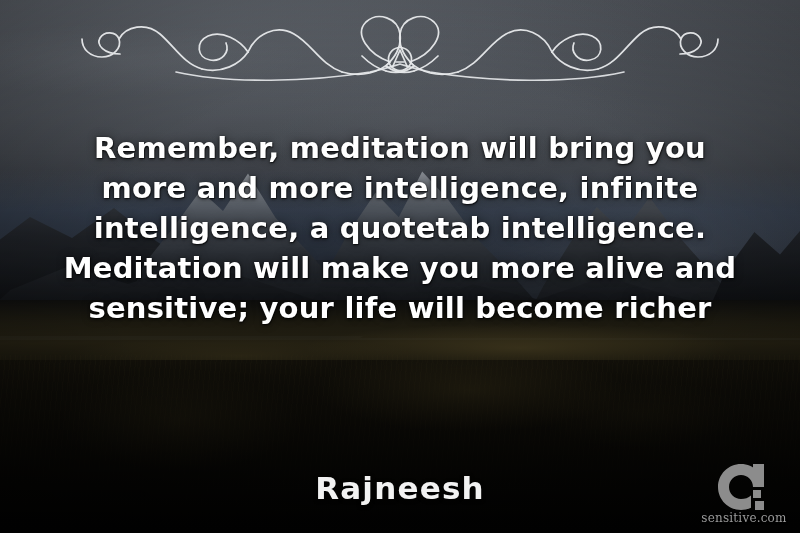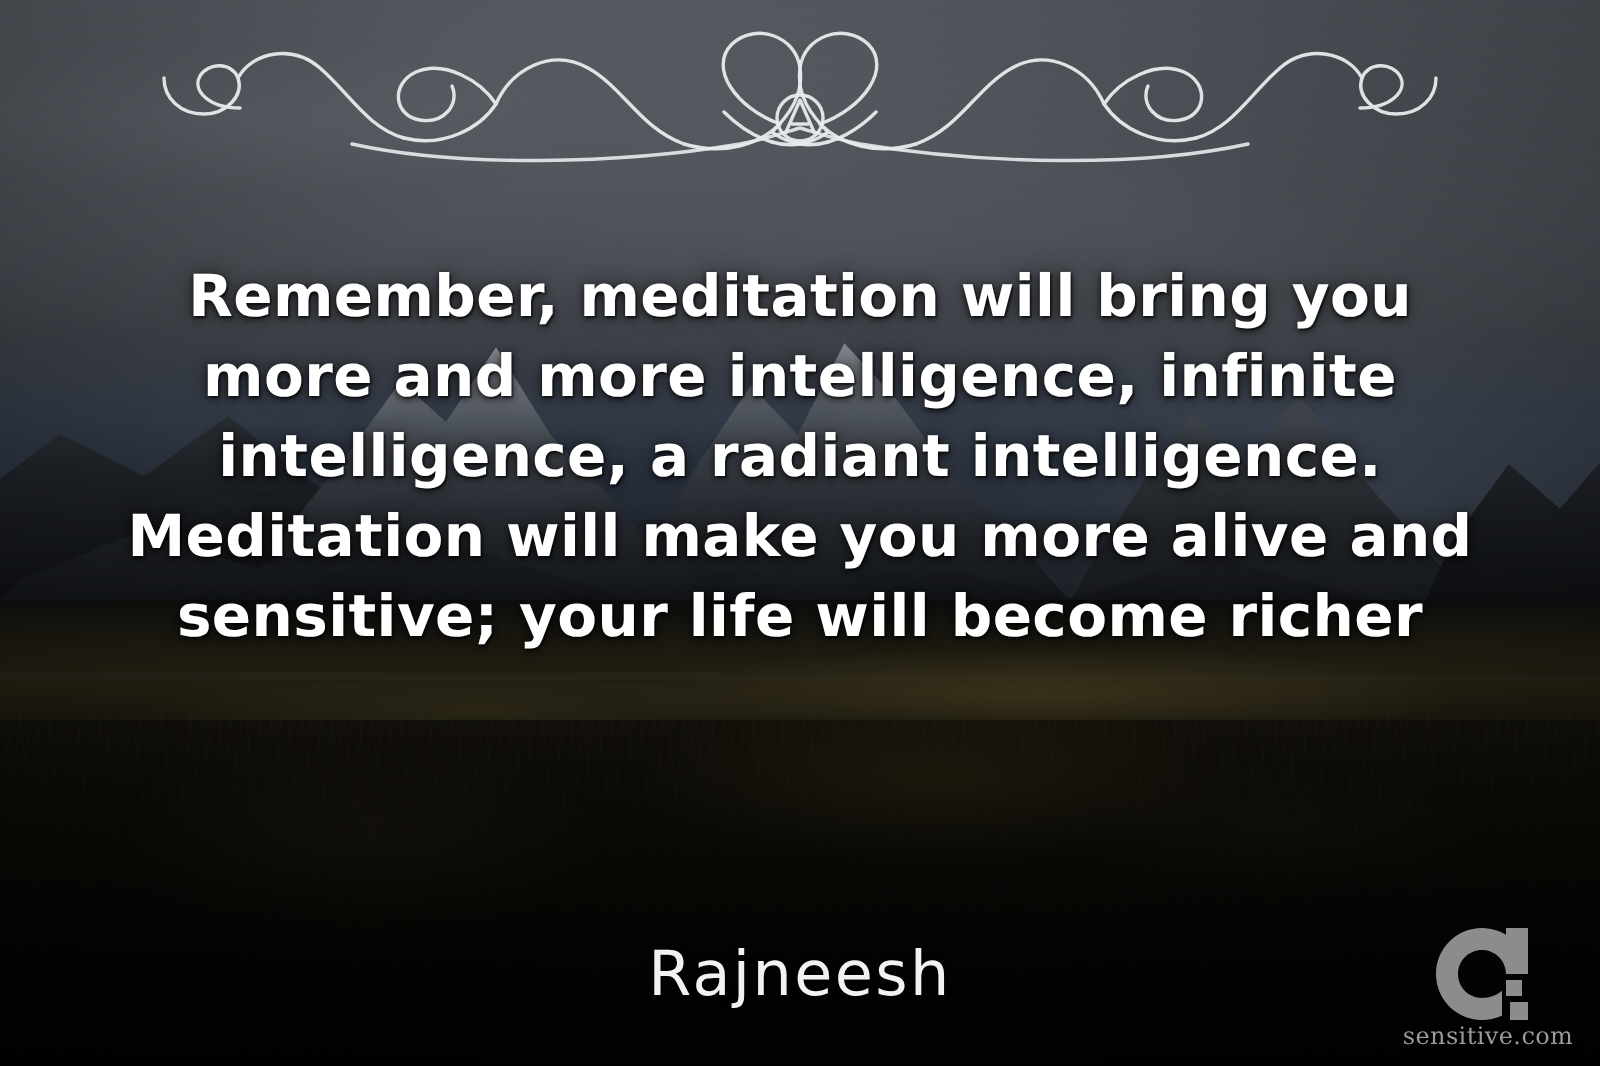--- a/index.html
+++ b/index.html
@@ -128,21 +128,21 @@
 
   
   #author-name {
     position: absolute;
     left: 0; top: 488px;
     width: 800px;
     text-align: center;
     color: #f2f2f2;
     font-family: "DejaVu Sans", sans-serif;
     font-size: 31px;
-    font-weight: 400;
+    font-weight: 700;
     letter-spacing: 1.2px;
     line-height: 1;
     transform: translateY(-50%);
     text-shadow: 0 1px 4px rgba(0,0,0,0.7);
   }
 
   
   #watermark {
     position: absolute;
     right: 12px; bottom: 8px;
@@ -218,21 +218,21 @@
         <path d="M334 54 C326 60 316 62 306 59"></path>
         <path d="M306 59 C296 56 288 50 282 44"></path>
       </g>
 
       <g opacity="0.9">
         <path d="M96 60 C150 72 230 70 290 60 C305 57 313 54 320 52 C327 54 335 57 350 60 C410 70 490 72 544 60"></path>
       </g>
     </svg>
   </div>
 
-  <div id="quote-text">Remember, meditation will bring you more and more intelligence, infinite intelligence, a radiant intelligence. Meditation will make you more alive and sensitive; your life will become richer</div>
+  <div id="quote-text">Remember, meditation will bring you more and more intelligence, infinite intelligence, a quotetab intelligence. Meditation will make you more alive and sensitive; your life will become richer</div>
 
   <div id="author-name">Rajneesh</div>
 
   <div id="watermark">
     <svg id="watermark-mark" width="54" height="48" viewBox="0 0 54 48" xmlns="http://www.w3.org/2000/svg">
 
       <path d="M24 2 C11.3 2 1 12.3 1 25 C1 37.7 11.3 48 24 48 C27.6 48 31 47.2 34 45.7 L34 33.4 C31.4 35.6 27.9 37 24 37 C17.4 37 12 31.6 12 25 C12 18.4 17.4 13 24 13 C30.6 13 36 18.4 36 25 L36 25 L47 25 L47 25 C47 12.3 36.7 2 24 2 Z" fill="#8c8c8c"></path>
 
       <rect x="36" y="2" width="11" height="23" fill="#8c8c8c"></rect>
       <rect x="36" y="28" width="8" height="8" fill="#8c8c8c"></rect>

